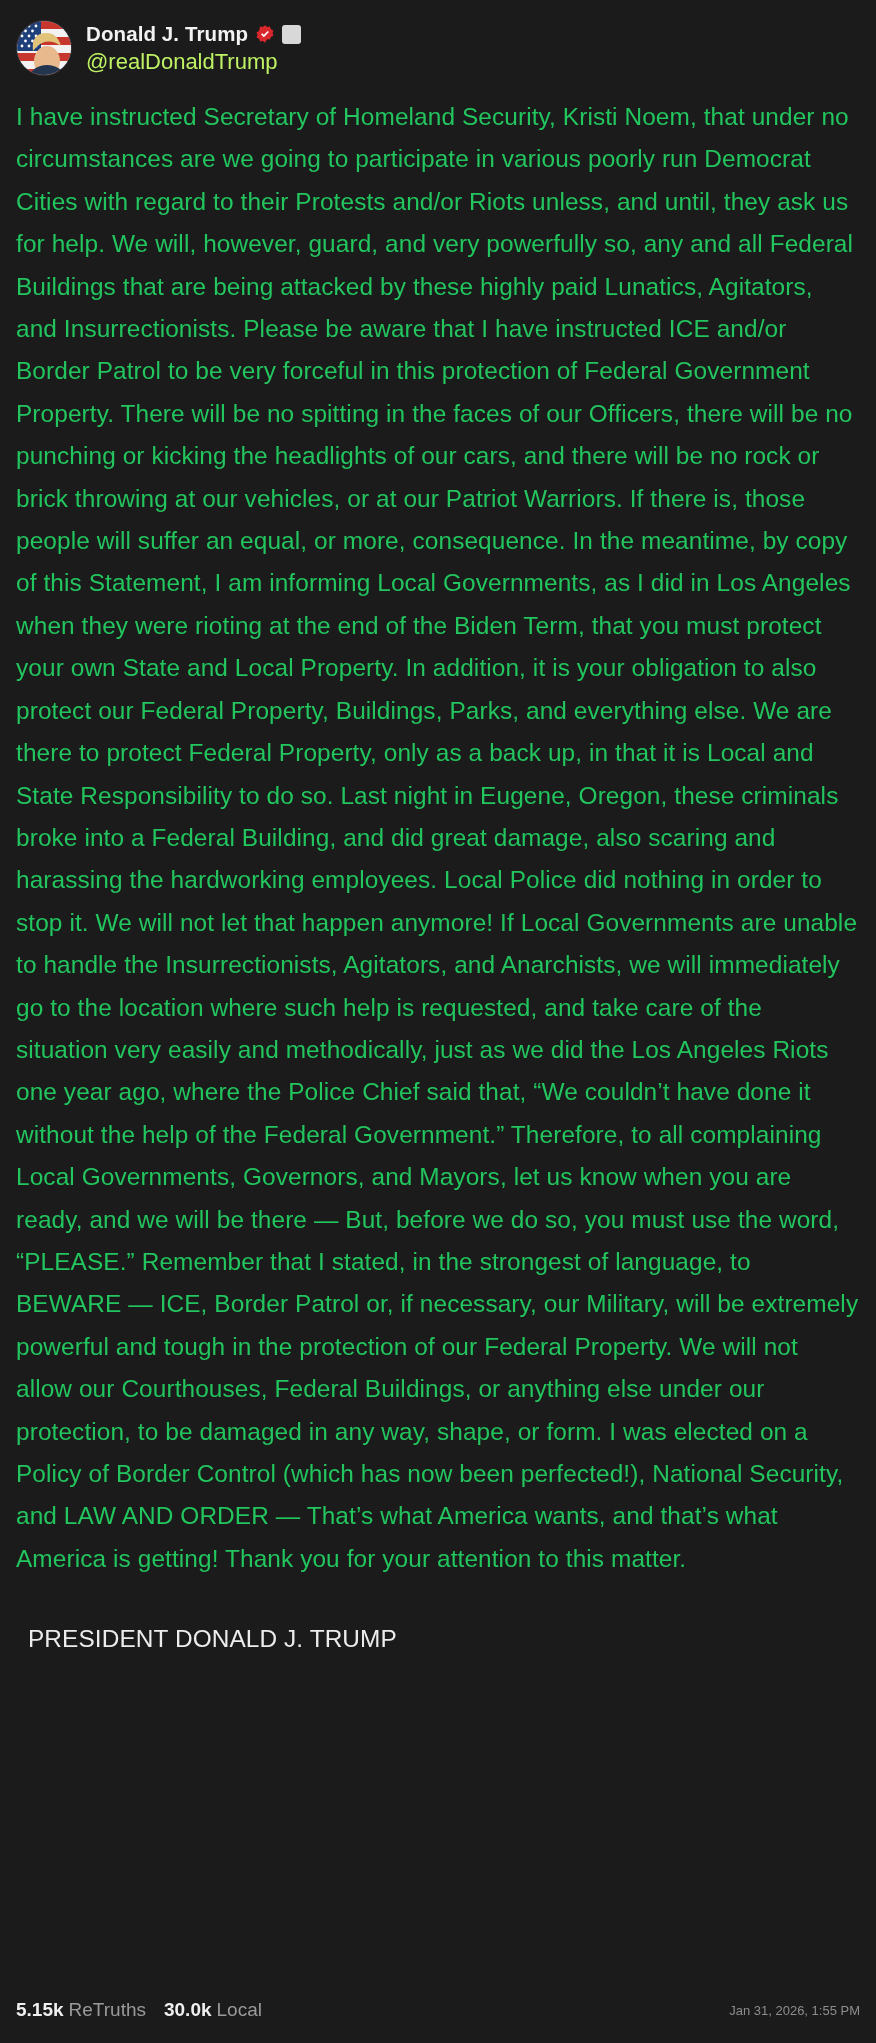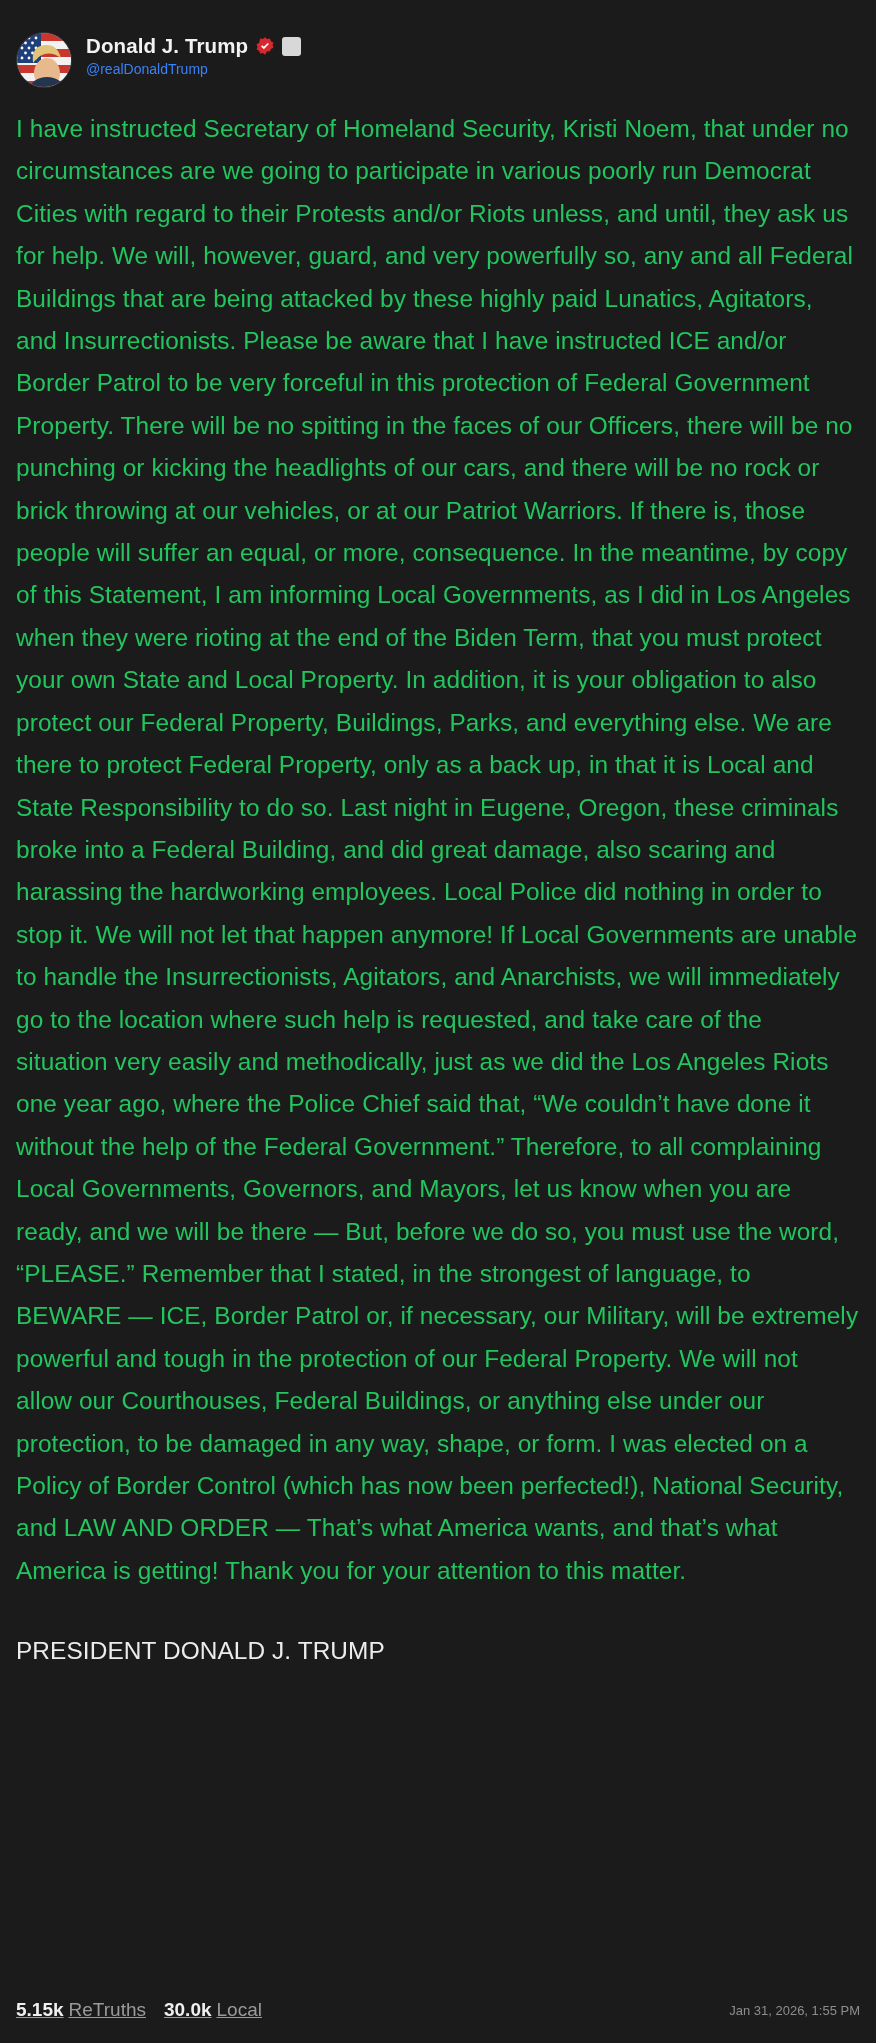--- a/index.html
+++ b/index.html
@@ -22,21 +22,20 @@
     padding: 14px 16px 0 16px;
     display: flex;
     flex-direction: column;
   }
   
   .header {
     display: flex;
     align-items: flex-start;
     gap: 14px;
     padding: 6px 0 10px 0;
-    margin-top: 12px;
   }
   .avatar {
     width: 56px;
     height: 56px;
     border-radius: 50%;
     flex: 0 0 56px;
     overflow: hidden;
     position: relative;
     background: #0d2149;
     border: 1px solid #333;
@@ -66,58 +65,58 @@
     display: inline-block;
   }
   .badge-square {
     width: 19px;
     height: 19px;
     background: #d8d8d8;
     border-radius: 3px;
     display: inline-block;
   }
   .handle {
-    font-size: 14px;
-    color: #3b82f6;
+    font-size: 22px;
+    color: #bef264;
     margin-top: 3px;
   }
   
   .body {
     font-size: 24.4px;
     line-height: 42.4px;
     color: #22c55e;
     letter-spacing: 0.1px;
     padding: 10px 0 0 0;
     white-space: pre-wrap;
     word-wrap: break-word;
   }
   .signature {
     font-size: 24.4px;
     line-height: 42.4px;
     color: #ececec;
     padding-top: 38px;
     letter-spacing: 0.1px;
+    margin-left: 12px;
   }
   
   .footer {
     margin-top: auto;
     display: flex;
     align-items: center;
     justify-content: space-between;
     padding: 34px 0 22px 0;
     font-size: 19px;
   }
   .stats {
     display: flex;
     align-items: center;
     gap: 18px;
   }
   .stat {
     color: #9a9a9a;
-    text-decoration: underline;
   }
   .stat b {
     color: #f0f0f0;
     font-weight: bold;
     margin-right: 5px;
   }
   .timestamp {
     color: #8d8d8d;
     font-size: 13px;
   }

